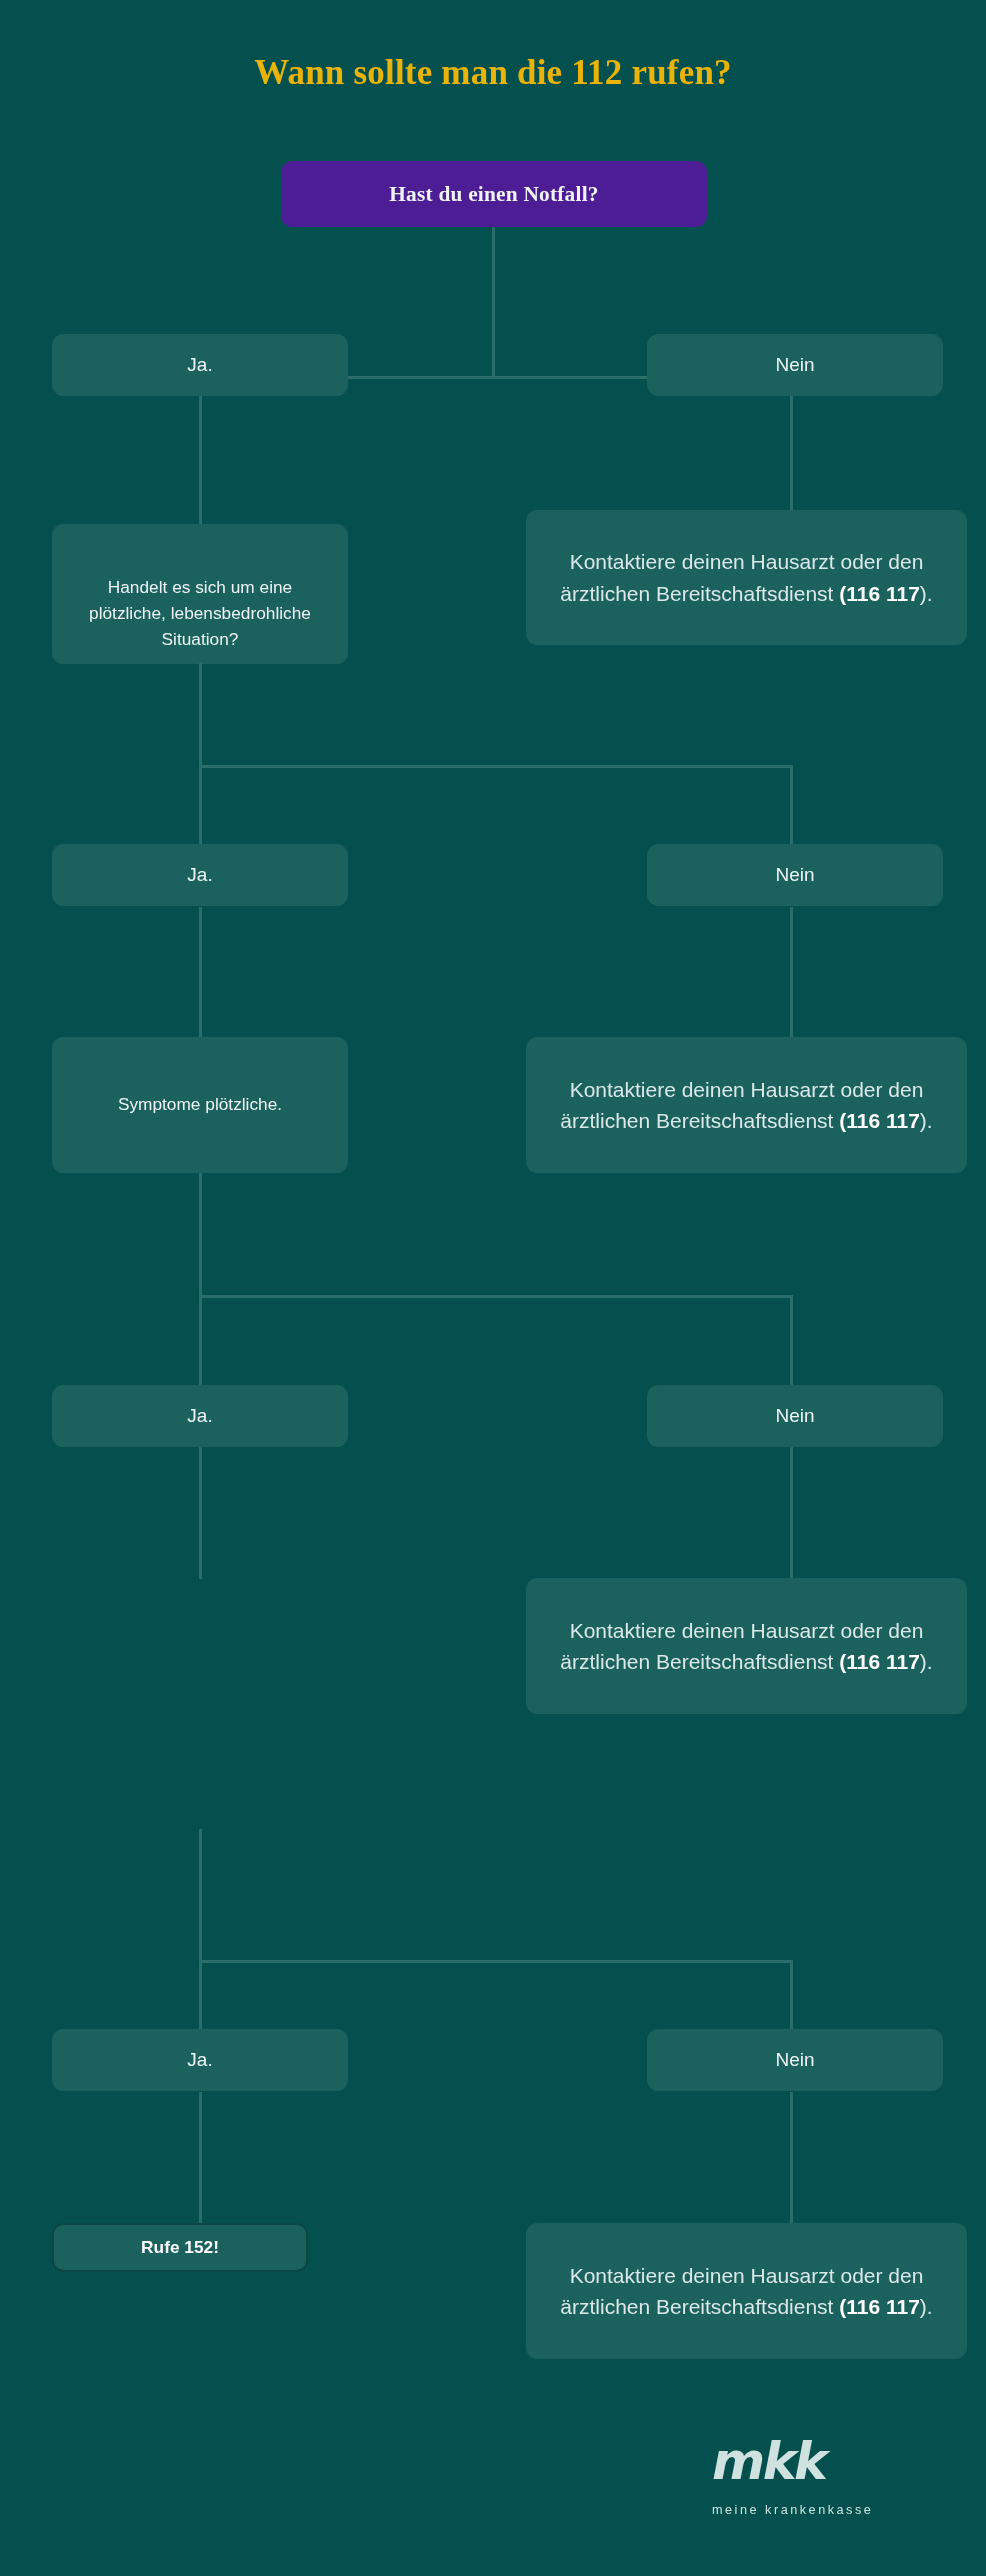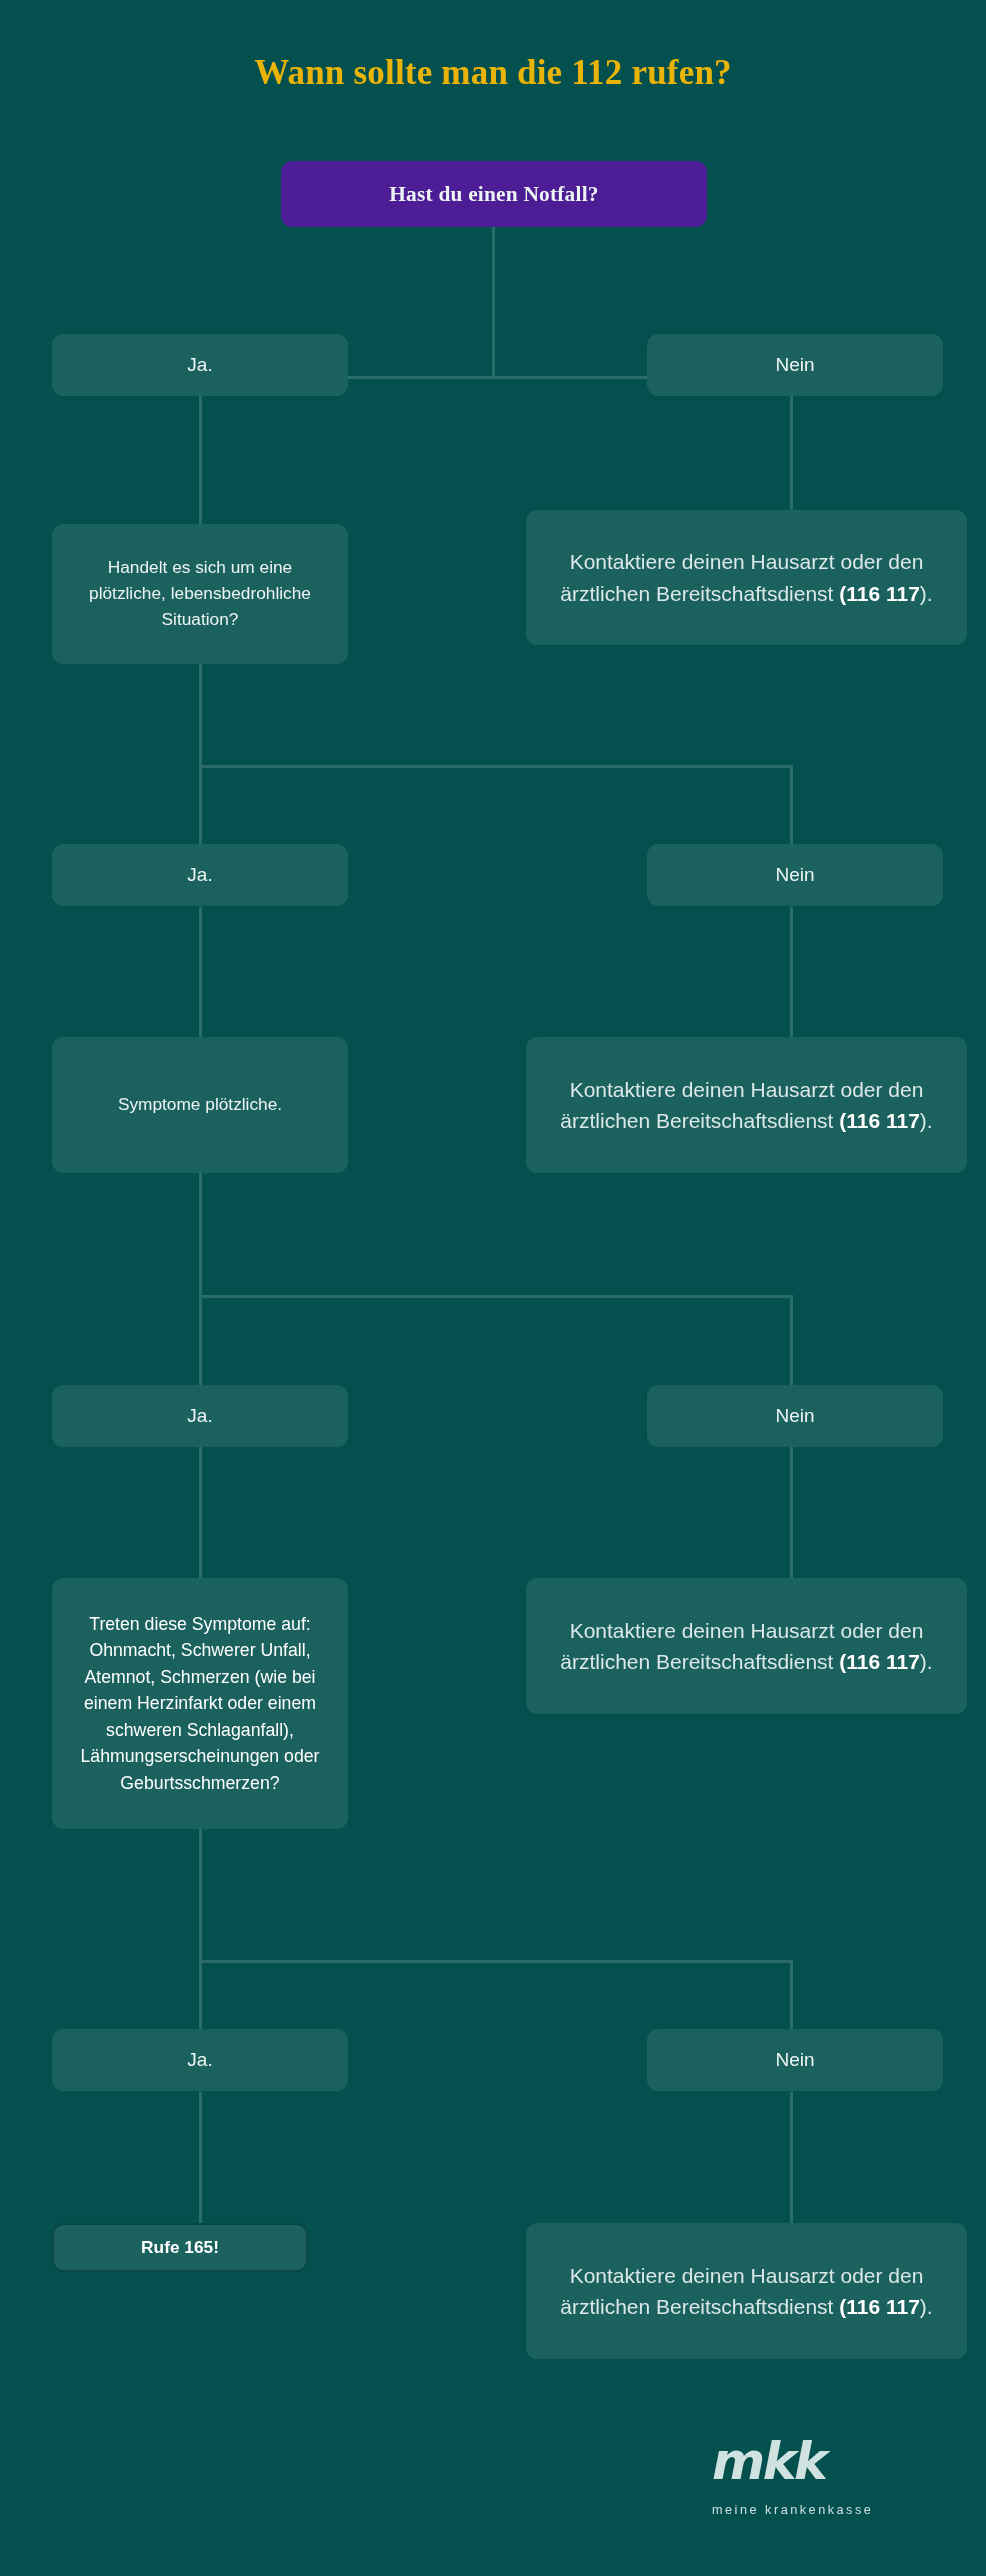--- a/index.html
+++ b/index.html
@@ -141,21 +141,21 @@
   <div class="node answer" style="left:52px; top:334px; width:296px; height:62px;">
     <span class="txt">Ja.</span>
   </div>
   <div class="node answer" style="left:647px; top:334px; width:296px; height:62px;">
     <span class="txt">Nein</span>
   </div>
 
   <div class="line vline" style="left:199px; top:396px; height:132px;"></div>
   <div class="line vline" style="left:790px; top:396px; height:115px;"></div>
 
-  <div class="node question" style="left:52px; top:524px; width:296px; height:140px;">
+  <div class="node question" style="left:52px; top:524px; width:296px; height:140px;align-items:flex-end;">
     <span class="txt">Handelt es sich um eine plötzliche, lebensbedrohliche Situation?</span>
   </div>
 
   <div class="node info" style="left:501px; top:510px; width:441px; height:135px;">
     <span class="txt"><span>Kontaktiere deinen Hausarzt oder den ärztlichen Bereitschaftsdienst </span><span class="b"><span>(</span><span>116 117</span></span><span>).</span></span>
   </div>
 
   <div class="line vline" style="left:199px; top:663px; height:103px;"></div>
   <div class="line hline" style="left:200px; top:765px; width:592px;"></div>
   <div class="line vline" style="left:199px; top:765px; height:79px;"></div>
@@ -187,23 +187,20 @@
   <div class="node answer" style="left:52px; top:1385px; width:296px; height:62px;">
     <span class="txt">Ja.</span>
   </div>
   <div class="node answer" style="left:647px; top:1385px; width:296px; height:62px;">
     <span class="txt">Nein</span>
   </div>
 
   <div class="line vline" style="left:199px; top:1447px; height:132px;"></div>
   <div class="line vline" style="left:790px; top:1447px; height:132px;"></div>
 
-  <div class="node symptoms" style="left:52px; top:1578px; width:296px; height:251px;">
-    <span class="txt">Treten diese Symptome auf: Ohnmacht, Schwerer Unfall, Atemnot, Schmerzen (wie bei einem Herzinfarkt oder einem schweren Schlaganfall), Lähmungserscheinungen oder Geburtsschmerzen?</span>
-  </div>
 
   <div class="node info" style="left:501px; top:1578px; width:441px; height:136px;">
     <span class="txt"><span>Kontaktiere deinen Hausarzt oder den ärztlichen Bereitschaftsdienst </span><span class="b"><span>(</span><span>116 117</span></span><span>).</span></span>
   </div>
 
   <div class="line vline" style="left:199px; top:1829px; height:132px;"></div>
   <div class="line hline" style="left:200px; top:1960px; width:592px;"></div>
   <div class="line vline" style="left:199px; top:1960px; height:71px;"></div>
   <div class="line vline" style="left:790px; top:1960px; height:71px;"></div>
 
@@ -211,21 +208,21 @@
     <span class="txt">Ja.</span>
   </div>
   <div class="node answer" style="left:647px; top:2029px; width:296px; height:62px;">
     <span class="txt">Nein</span>
   </div>
 
   <div class="line vline" style="left:199px; top:2092px; height:132px;"></div>
   <div class="line vline" style="left:790px; top:2092px; height:132px;"></div>
 
   <div class="node final" style="left:52px; top:2223px; width:256px; height:49px;">
-    <span class="txt">Rufe 165!</span>
+    <span class="txt">Rufe 152!</span>
   </div>
 
   <div class="node info" style="left:501px; top:2223px; width:441px; height:136px;">
     <span class="txt"><span>Kontaktiere deinen Hausarzt oder den ärztlichen Bereitschaftsdienst </span><span class="b"><span>(</span><span>116 117</span></span><span>).</span></span>
   </div>
 
   <div class="logo-wrap">
     <div class="logo-mark">mkk</div>
     <div class="logo-sub">meine krankenkasse</div>
   </div>

